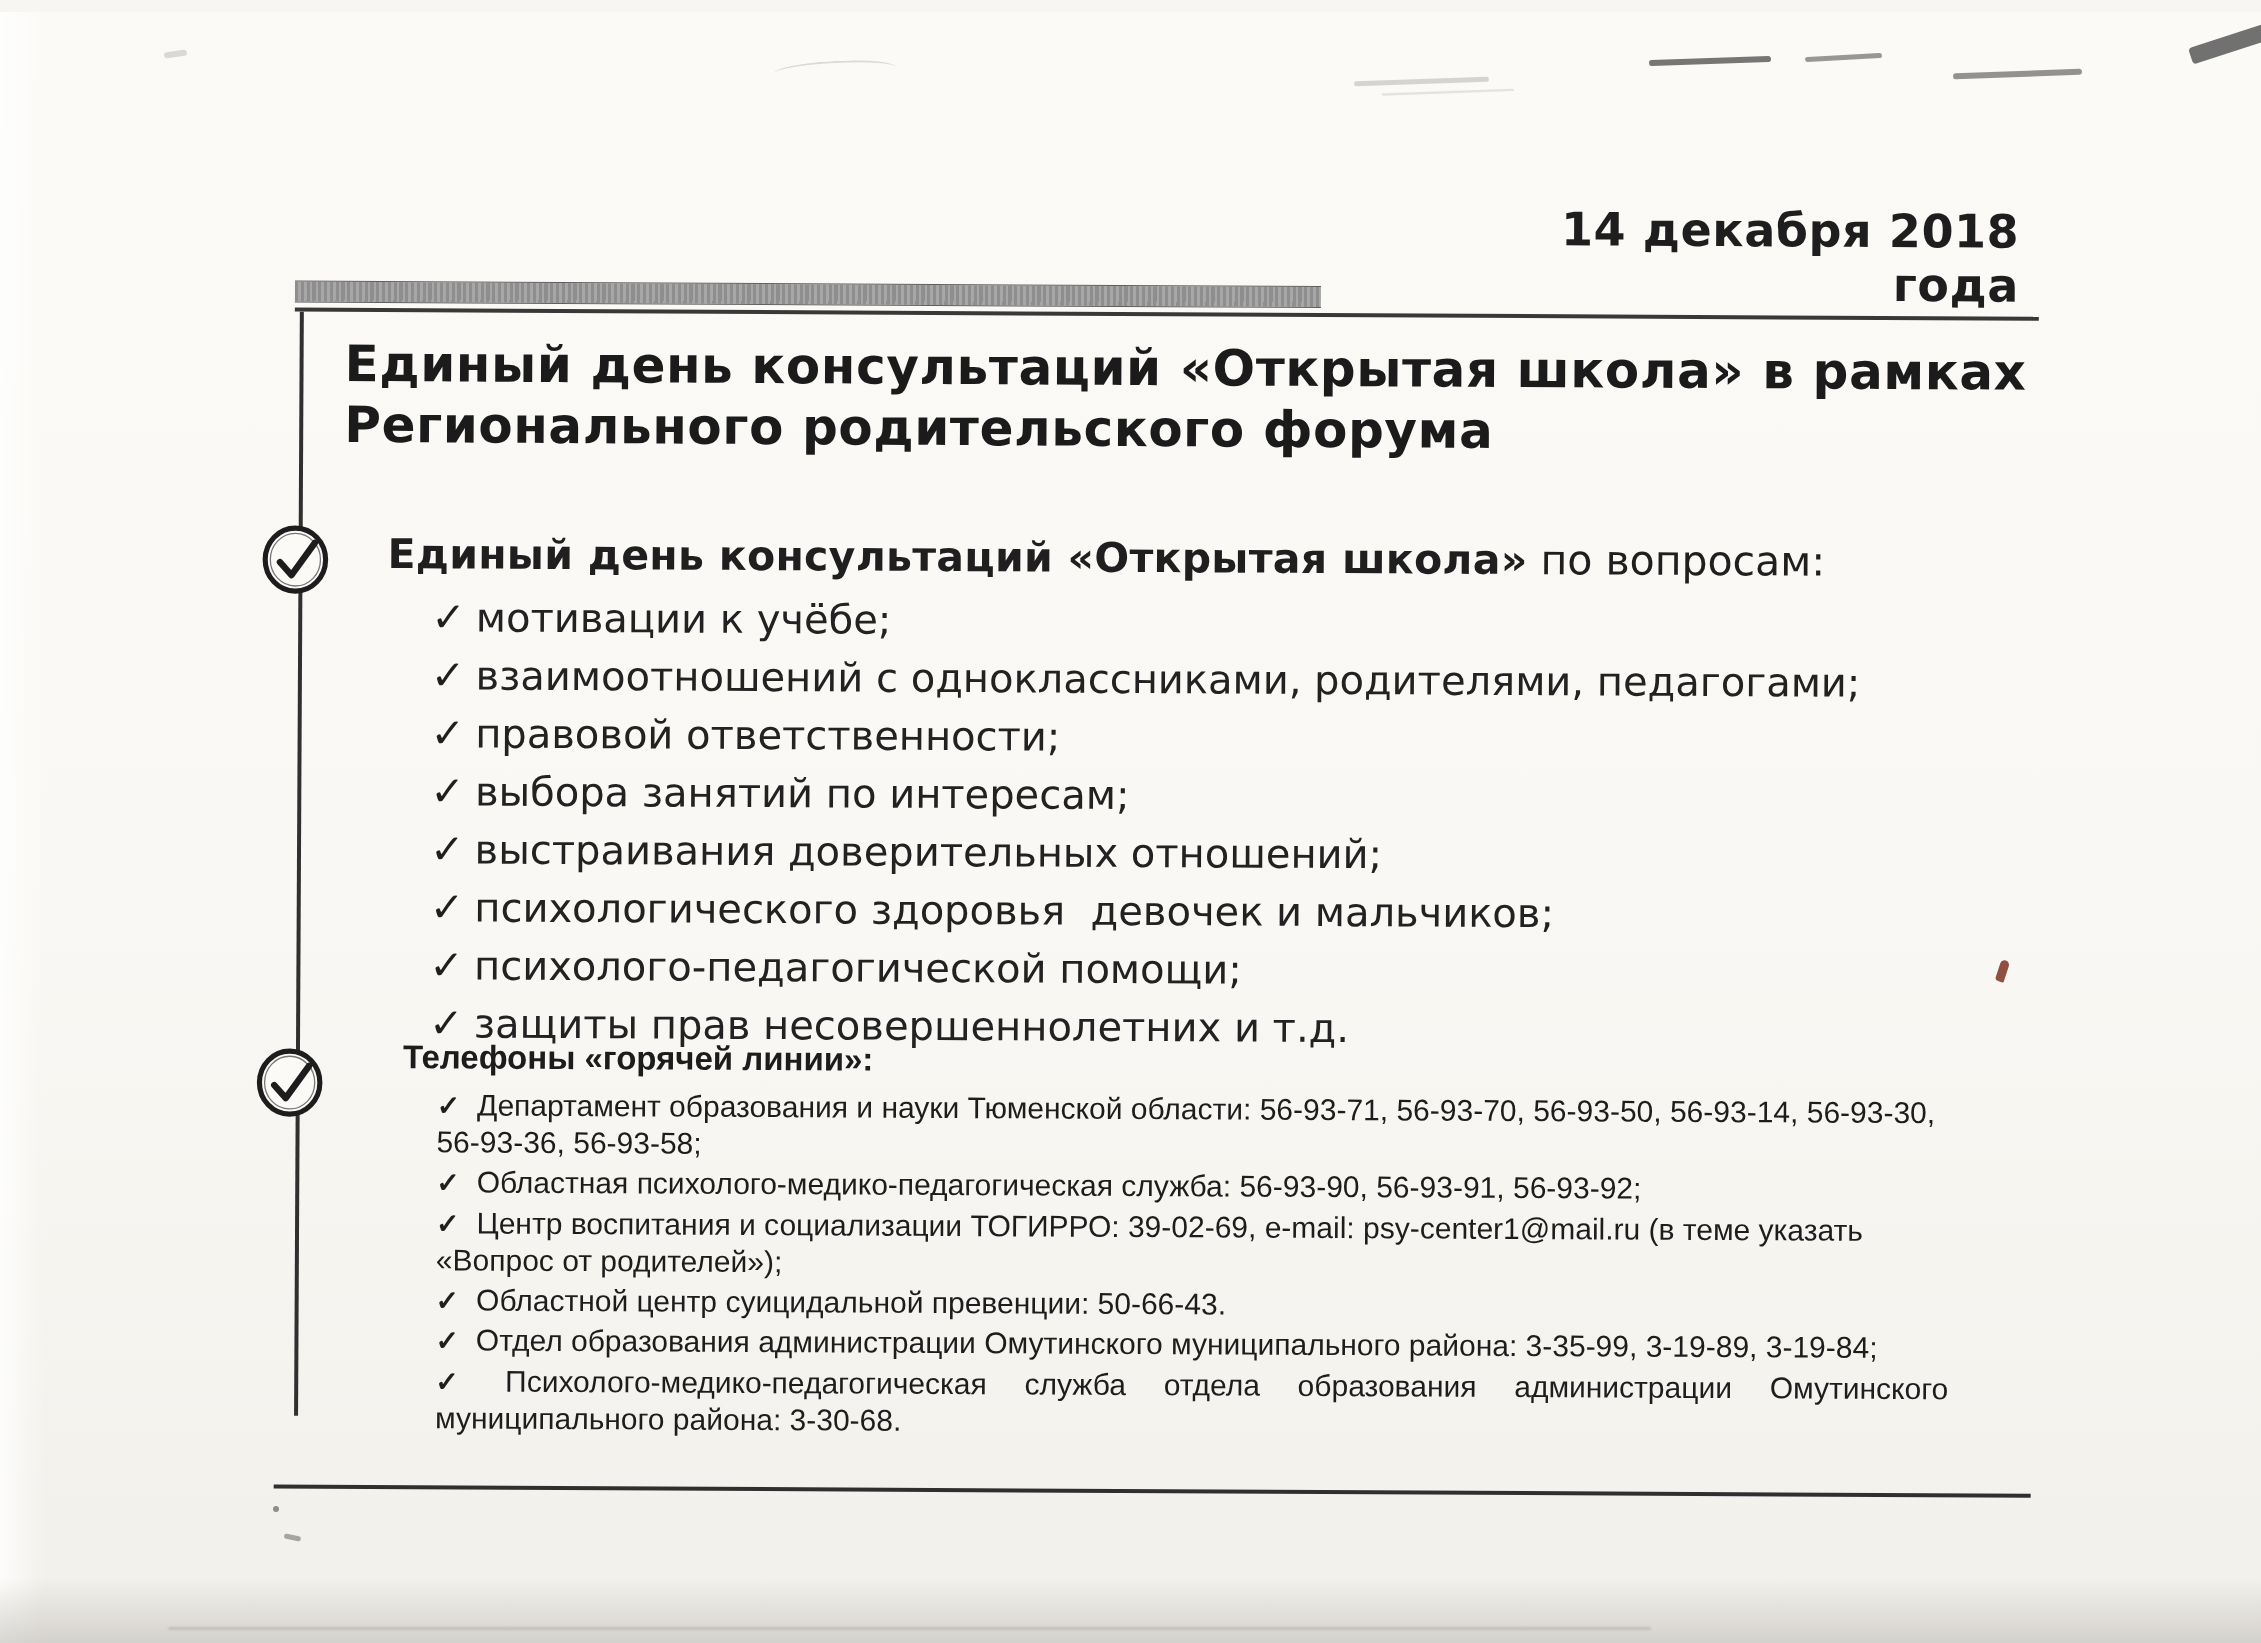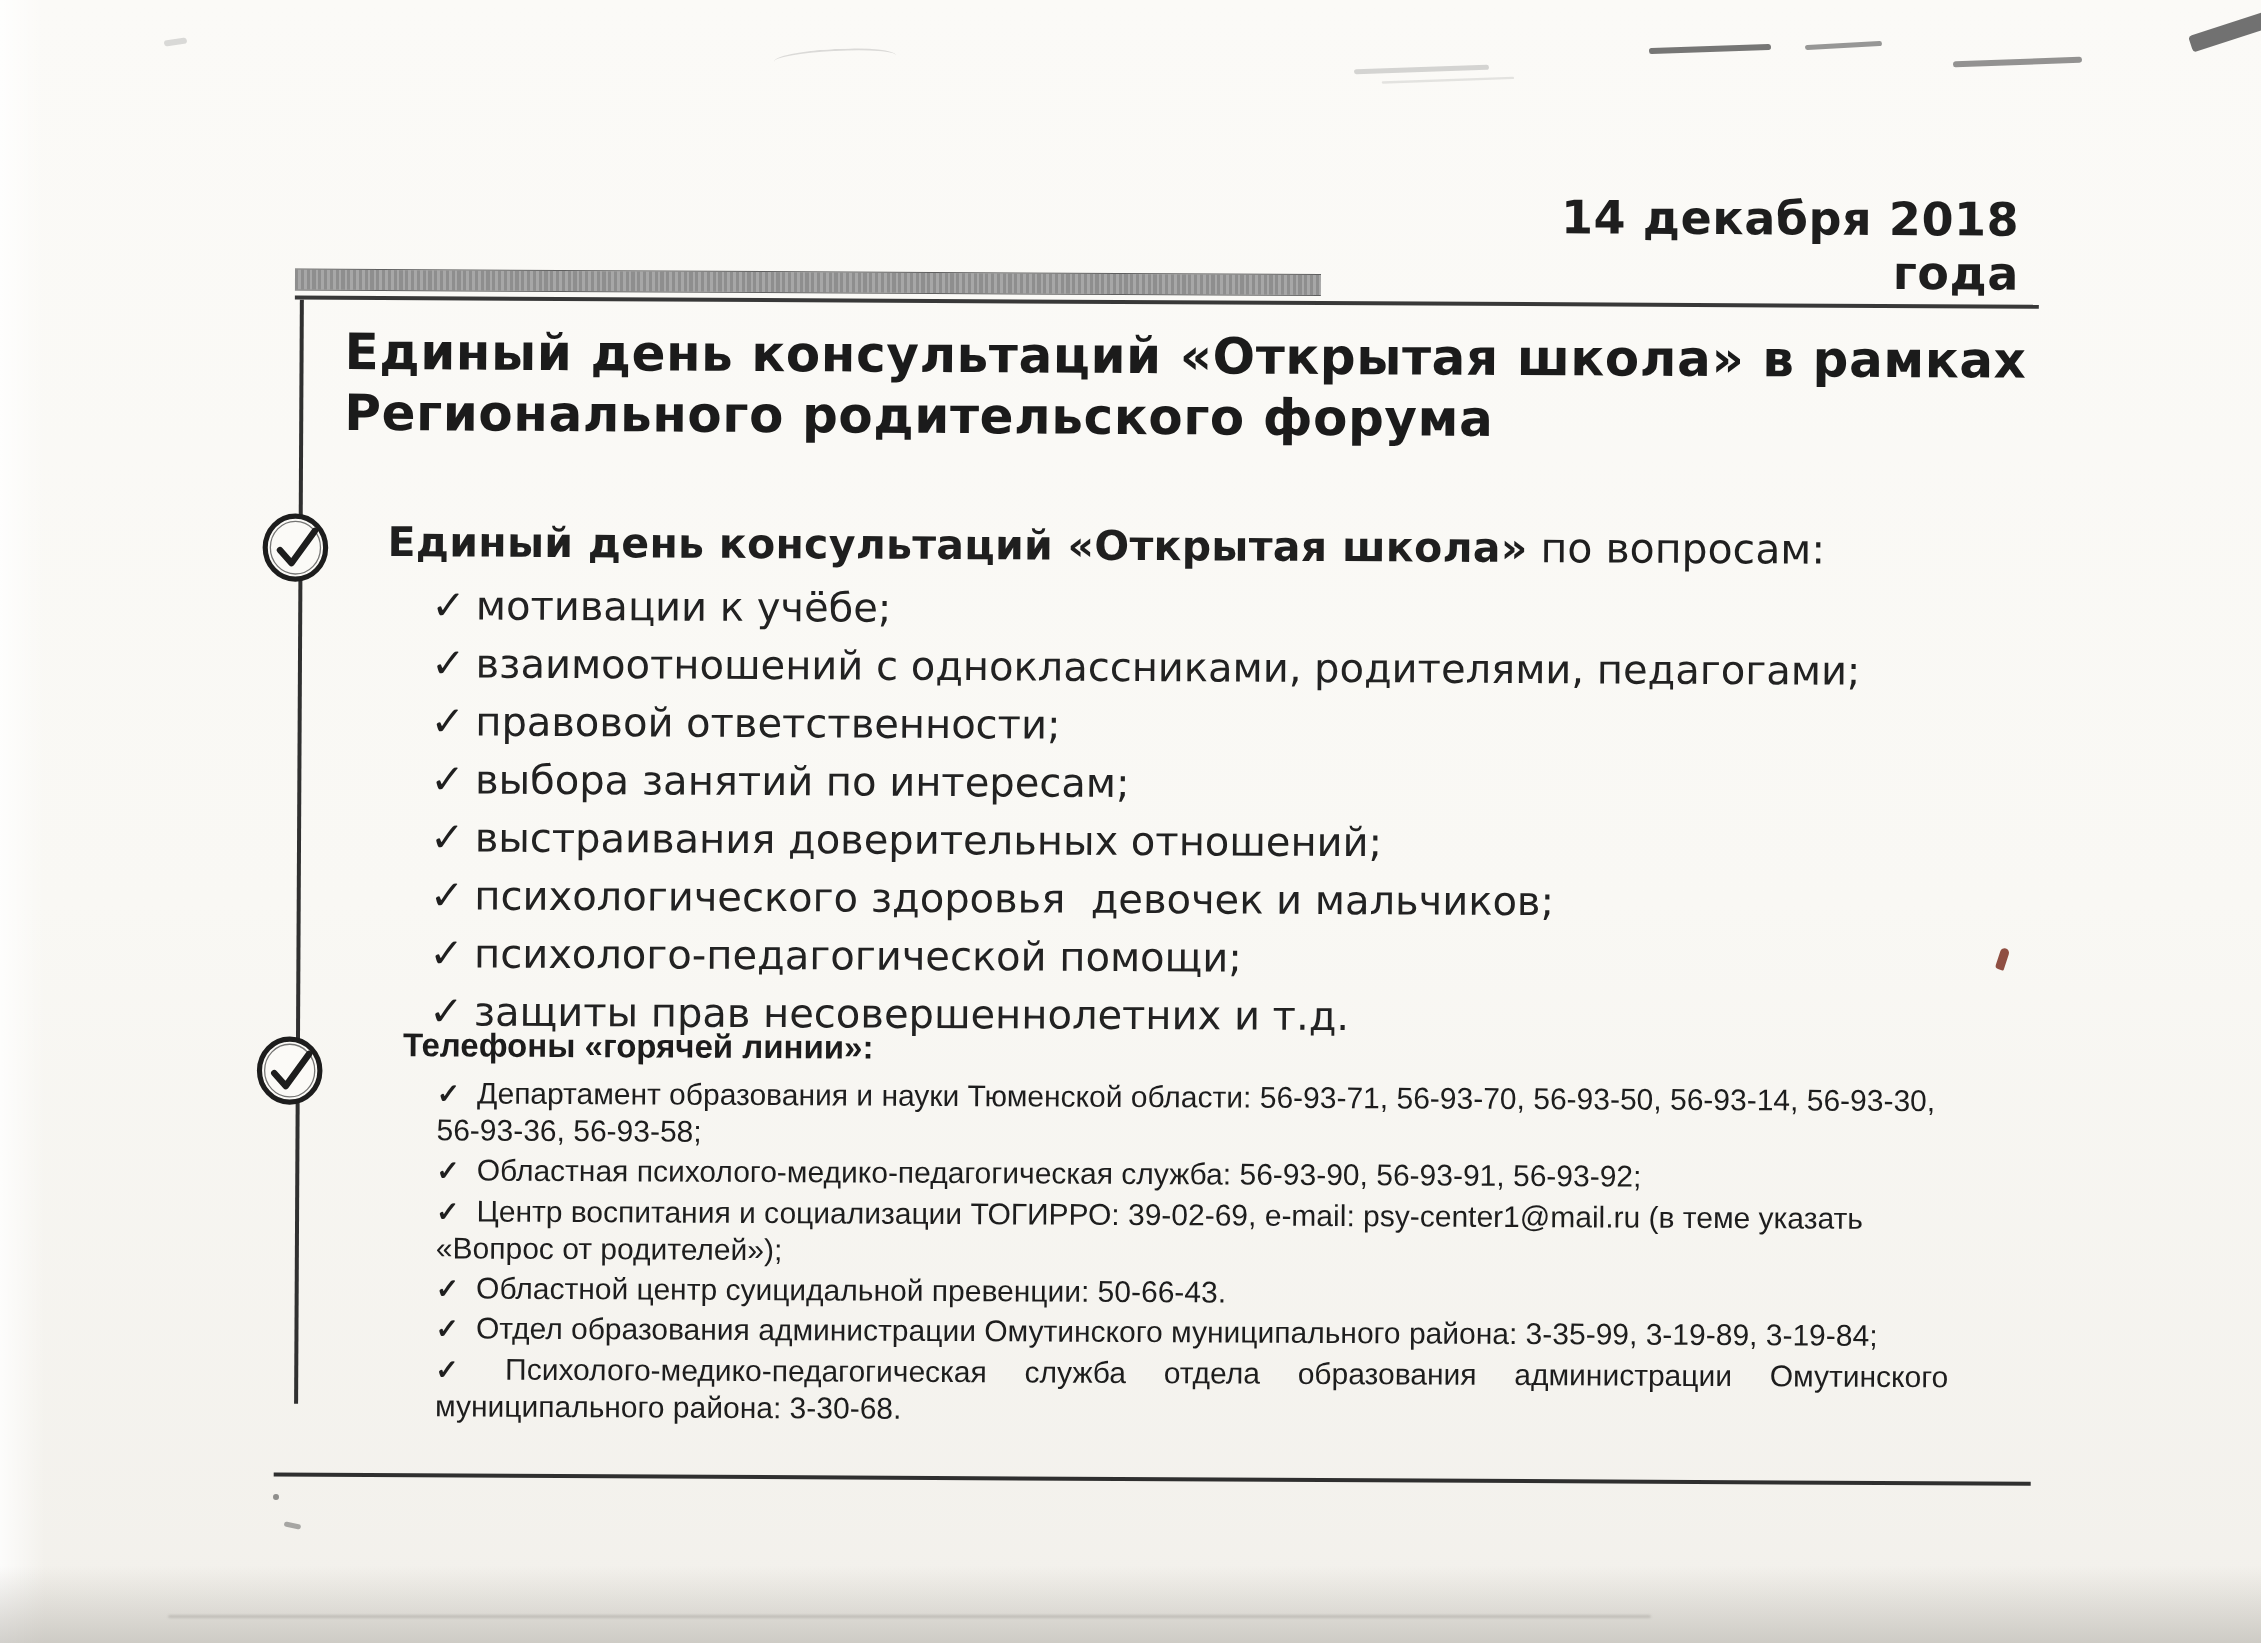--- a/index.html
+++ b/index.html
@@ -7,20 +7,21 @@
   body {
     position:relative;
     overflow:hidden;
     background:#f7f6f2;
     font-family:"DejaVu Sans", sans-serif;
     color:#242424;
   }
   .page {
     position:absolute; inset:0;
     background:linear-gradient(180deg,#fbfaf7 0%, #f9f8f4 55%, #f2f0eb 100%);
+    margin-top:12px;
   }
   .content { position:absolute; inset:0; transform:rotate(0.3deg); transform-origin:50% 40%; }
 
   .date {
     position:absolute; top:188px; left:1418px; width:599px;
     text-align:right; font-weight:bold; font-size:46px;
     letter-spacing:0.6px; color:#1e1e1e;
   }
 
   .topbar {

